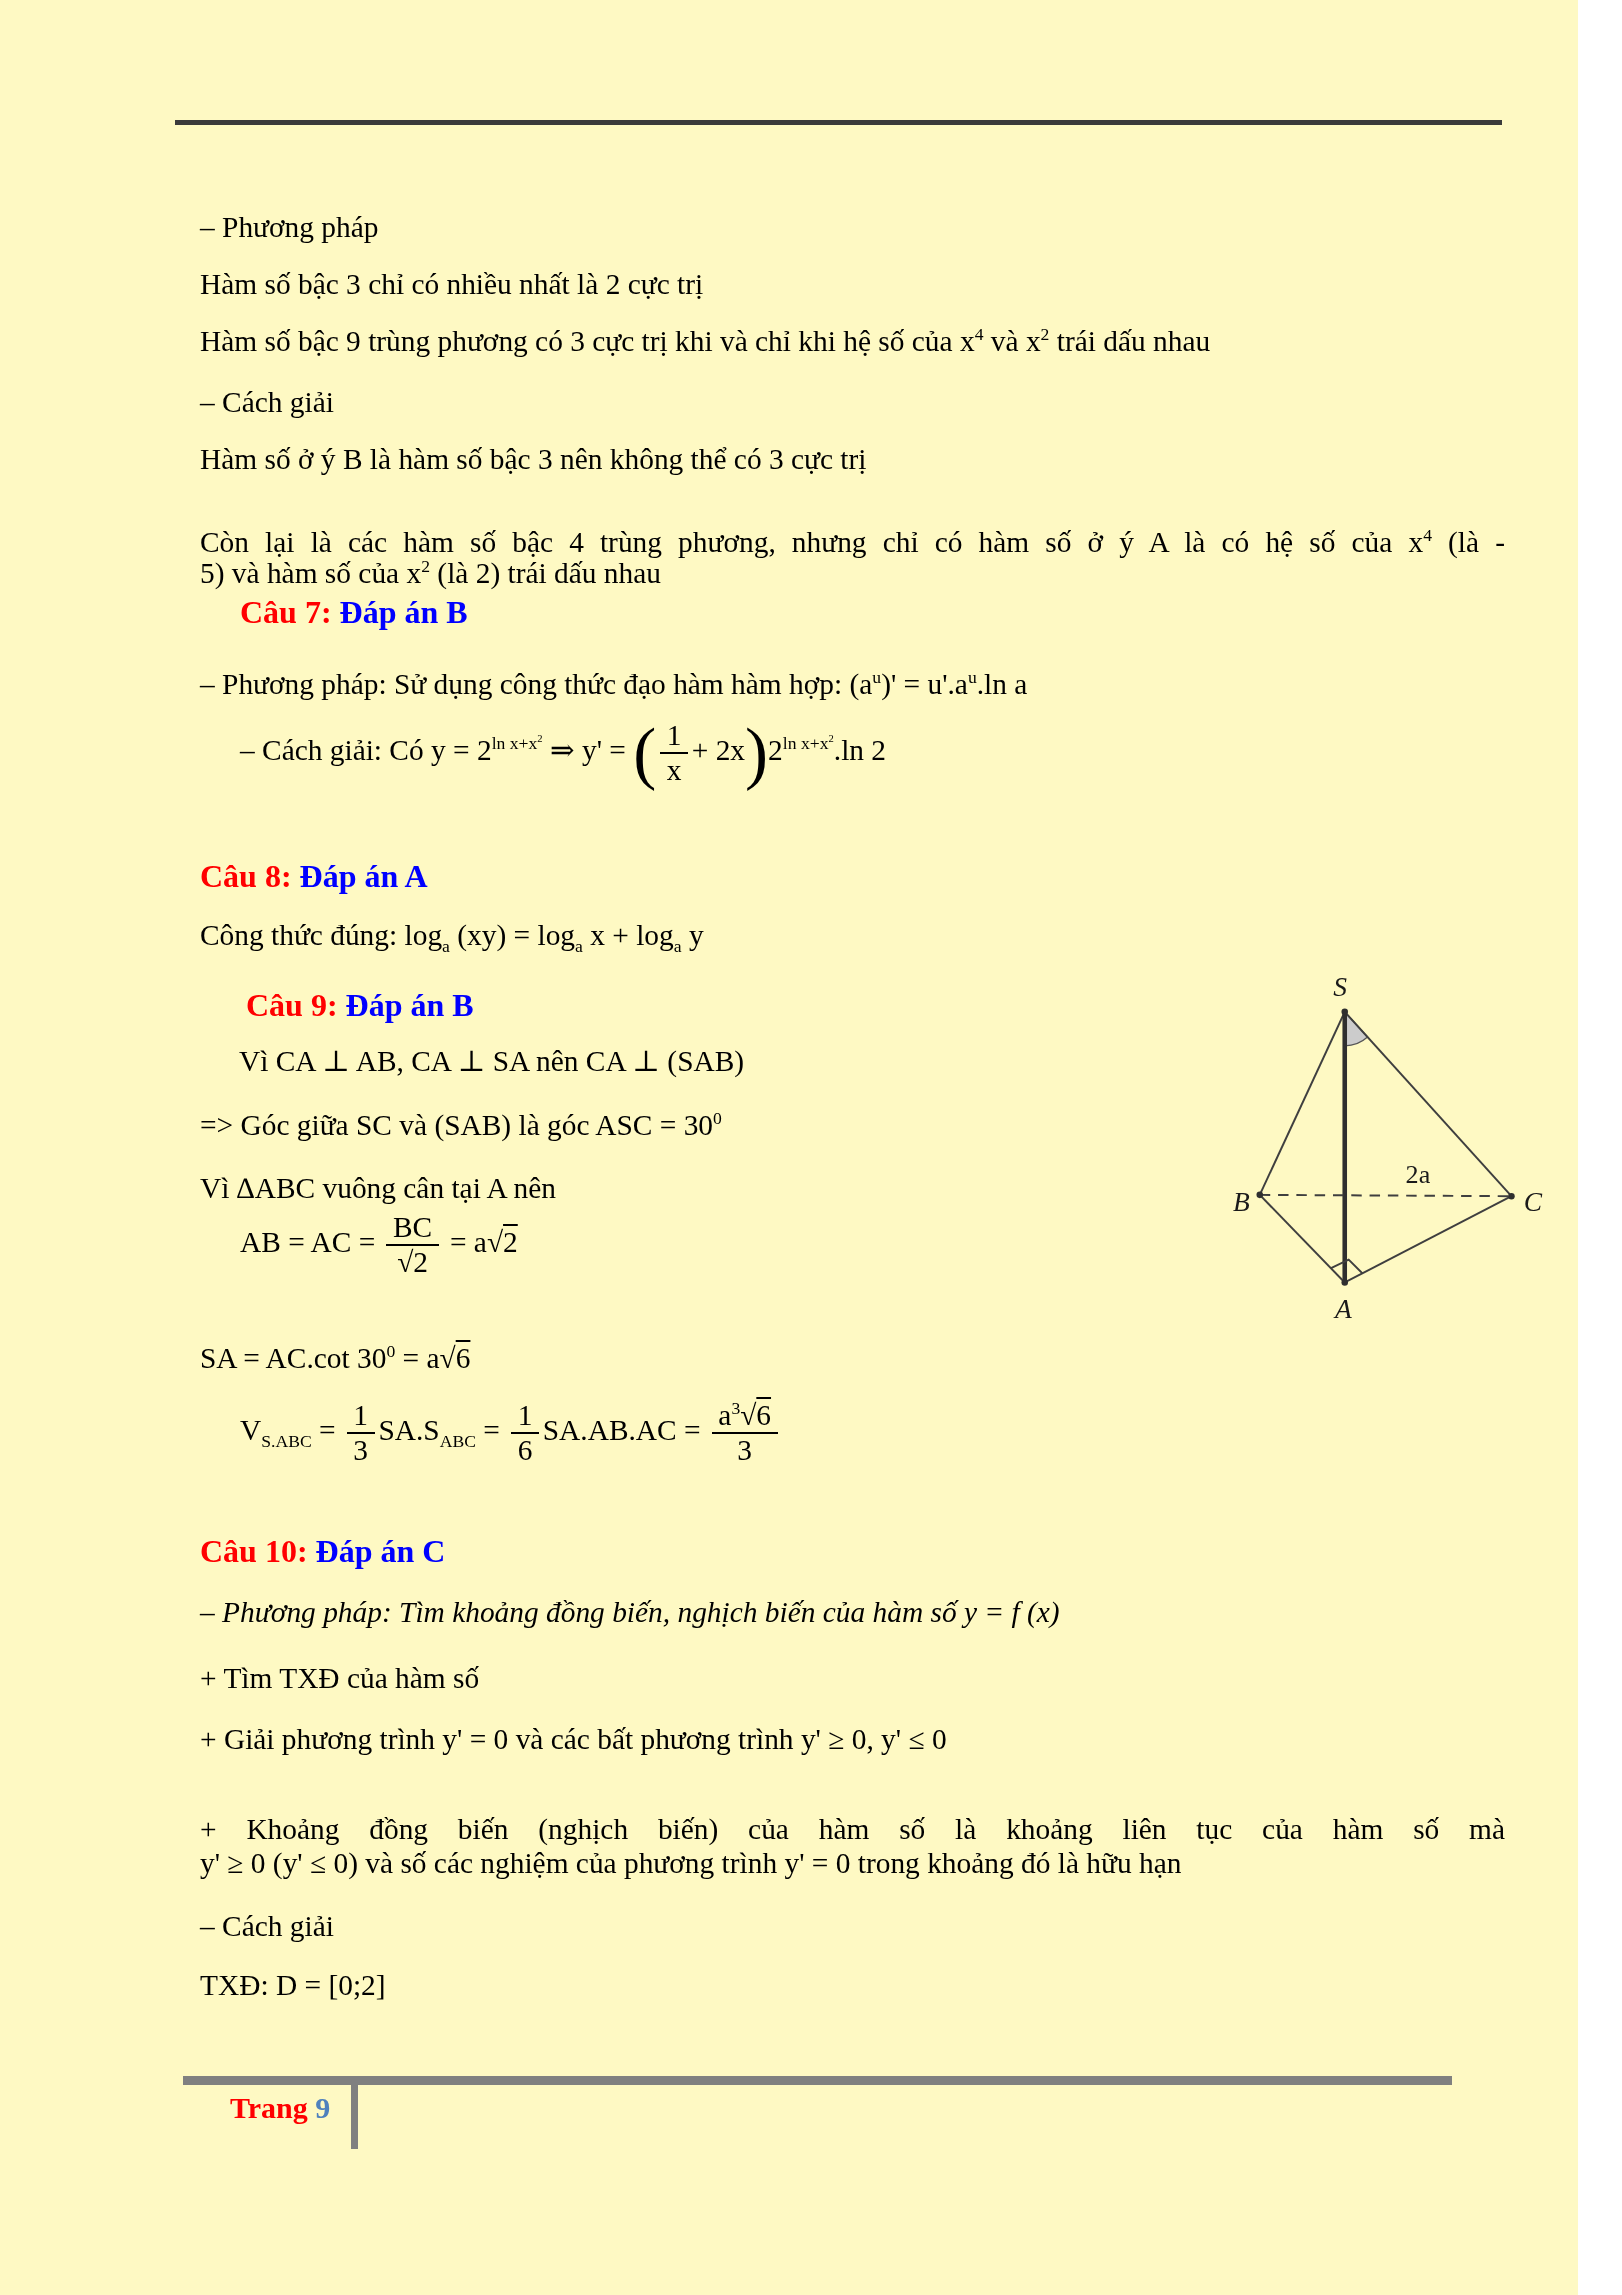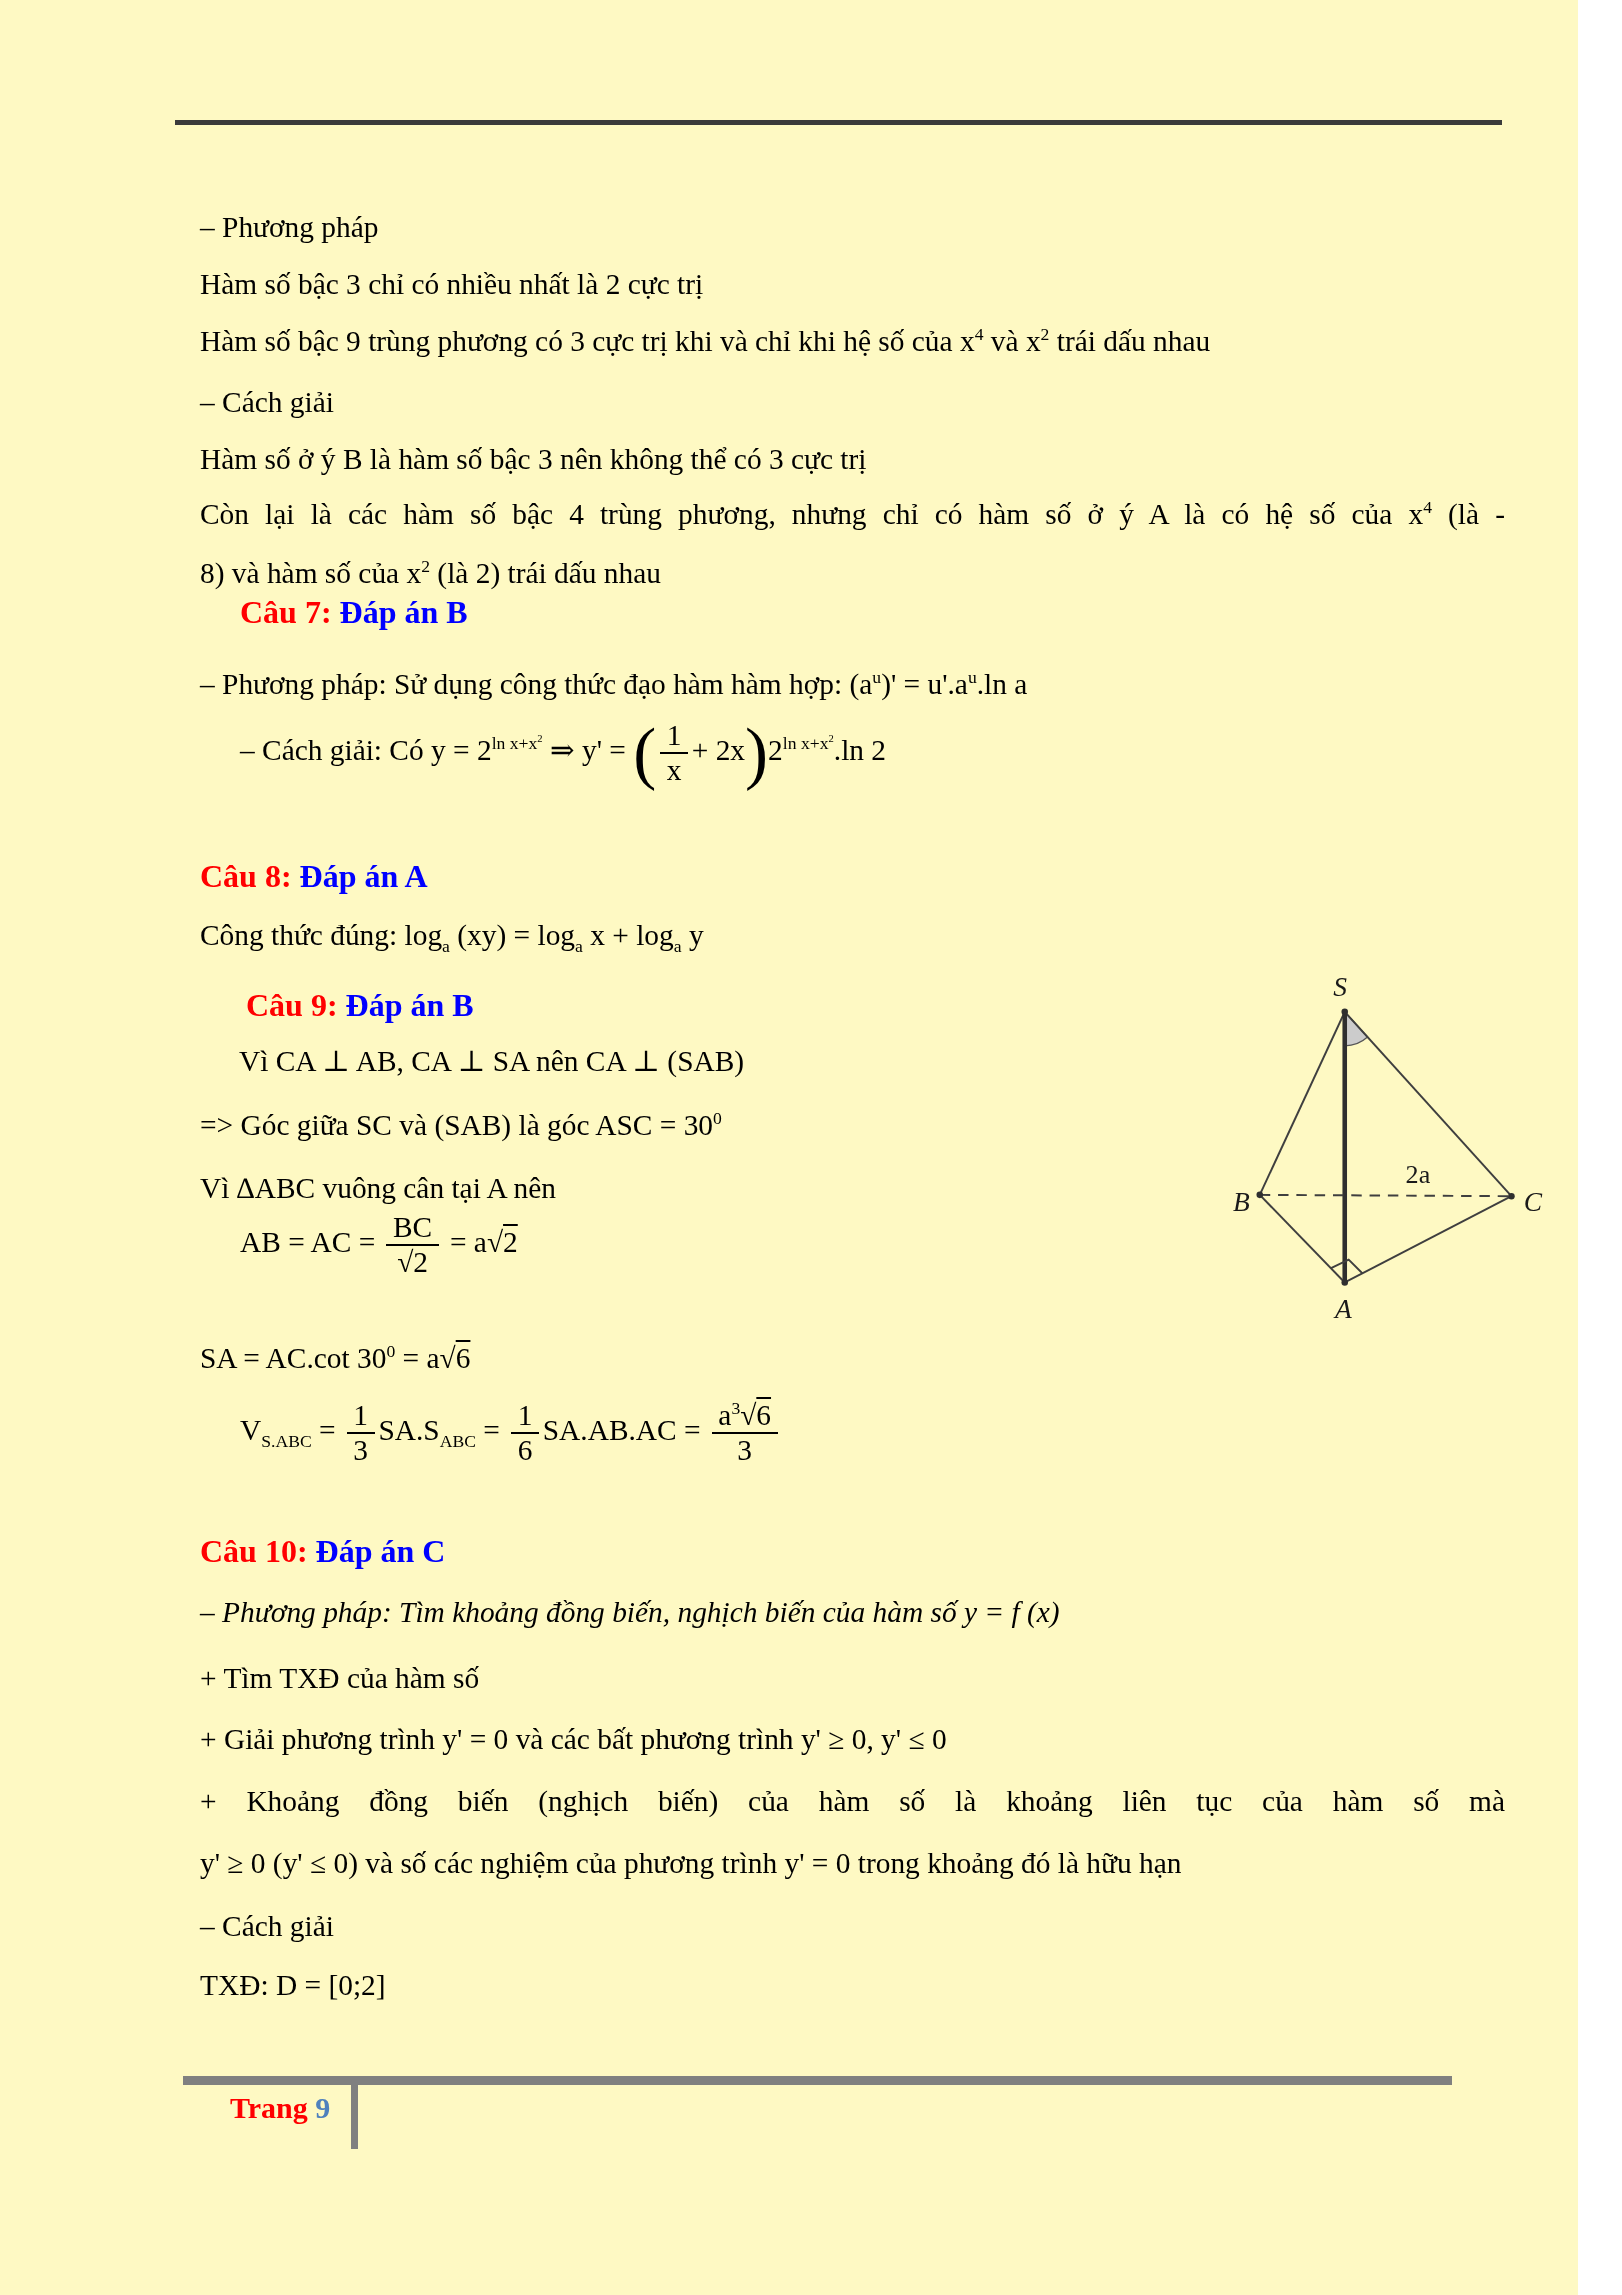--- a/index.html
+++ b/index.html
@@ -7,21 +7,21 @@
     --rule_dark:#3B3B3B; --rule_gray:#808080; --ink:#000000;
   }
   html,body{margin:0;padding:0;background:#ffffff;}
   #page{
     position:relative; width:1578px; height:2295px; background:#fef9c3;
     font-family:"Liberation Serif","DejaVu Serif",serif; color:var(--ink);
     overflow:hidden;
   }
   .rule-top{position:absolute; left:175px; top:120px; width:1327px; height:5.2px; background:var(--rule_dark);}
   .line{position:absolute; left:200px; width:1305px; font-size:29.4px; line-height:1.3; white-space:nowrap;}
-  .line.justify{white-space:normal; text-align:justify; text-align-last:justify;}
+  .line.justify{white-space:normal; text-align:justify; text-align-last:justify;margin-top:28px;}
   .line.heading{font-weight:bold; font-size:32px;}
   .line.formula{line-height:1.05;margin-left:40px;}
   .red{color:var(--red);}
   .blue{color:var(--blue);}
   sup{font-size:0.60em; line-height:0;}
   sub{font-size:0.60em; line-height:0;}
   .frac{display:inline-block; vertical-align:middle; text-align:center; margin:0 3.9px;}
   .frac .fn{display:block; border-bottom:2px solid #000; padding:0 6.5px 1.3px 6.5px;}
   .frac .fd{display:block; padding:1.3px 6.5px 0 6.5px;}
   .bigp{font-size:2.35em; font-weight:400; vertical-align:middle; line-height:0.8; display:inline-block; transform:translateY(-1.3px);}
@@ -43,21 +43,21 @@
 
   <div class="rule-top"></div>
 
   <div id="content">
       <div class="line" style="top: 208px;"><span>– Phương pháp</span></div>
       <div class="line" style="top: 265px;"><span>Hàm số bậc 3 chỉ có nhiều nhất là 2 cực trị</span></div>
       <div class="line" style="top: 322px;"><span>Hàm số bậc 9 trùng phương có 3 cực trị khi và chỉ khi hệ số của x</span><sup>4</sup><span> và x</span><sup>2</sup><span> trái dấu nhau</span></div>
       <div class="line" style="top: 383px;"><span>– Cách giải</span></div>
       <div class="line" style="top: 440px;"><span>Hàm số ở ý B là hàm số bậc 3 nên không thể có 3 cực trị</span></div>
       <div class="line justify" style="top: 495px;"><span>Còn lại là các hàm số bậc 4 trùng phương, nhưng chỉ có hàm số ở ý A là có hệ số của x</span><sup>4</sup><span> (là -</span></div>
-      <div class="line" style="top: 554px;"><span>8) và hàm số của x</span><sup>2</sup><span> (là 2) trái dấu nhau</span></div>
+      <div class="line" style="top: 554px;"><span>5) và hàm số của x</span><sup>2</sup><span> (là 2) trái dấu nhau</span></div>
       <div class="line heading" style="top: 592px; margin-left: 40px;"><span class="red">Câu 7: </span><span class="blue">Đáp án B</span></div>
       <div class="line" style="top: 665px;"><span>– Phương pháp: Sử dụng công thức đạo hàm hàm hợp: </span><span>(a</span><sup>u</sup><span>)' = u'.a</span><sup>u</sup><span>.ln a</span></div>
       <div class="line formula" style="top: 720px;"><span>– Cách giải: Có  y = 2</span><sup><span>ln x+x</span><sup>2</sup></sup><span>  ⇒ y' = </span><span class="bigp">(</span><span class="frac"><span class="fn"><span>1</span></span><span class="fd"><span>x</span></span></span><span>+ 2x</span><span class="bigp">)</span><span>2</span><sup><span>ln x+x</span><sup>2</sup></sup><span>.ln 2</span></div>
       <div class="line heading" style="top: 856px;"><span class="red">Câu 8: </span><span class="blue">Đáp án A</span></div>
       <div class="line" style="top: 916px;"><span>Công thức đúng: log</span><sub>a</sub><span> (xy) = log</span><sub>a</sub><span> x + log</span><sub>a</sub><span> y</span></div>
       <div class="line heading" style="top: 985px; margin-left: 46px;"><span class="red">Câu 9: </span><span class="blue">Đáp án B</span></div>
       <div class="line" style="top: 1042px; margin-left: 39px;"><span>Vì CA ⊥ AB, CA ⊥ SA nên CA ⊥ (SAB)</span></div>
       <div class="line" style="top: 1106px;"><span>=&gt; Góc giữa SC và (SAB) là góc  ASC = 30</span><sup>0</sup></div>
       <div class="line" style="top: 1169px;"><span>Vì ∆ABC vuông cân tại A nên</span></div>
       <div class="line formula" style="top: 1212px;"><span>AB = AC = </span><span class="frac"><span class="fn"><span>BC</span></span><span class="fd"><span class="sqrt">√<span class="rad">2</span></span></span></span><span> = a</span><span class="sqrt">√<span class="rad">2</span></span></div>

